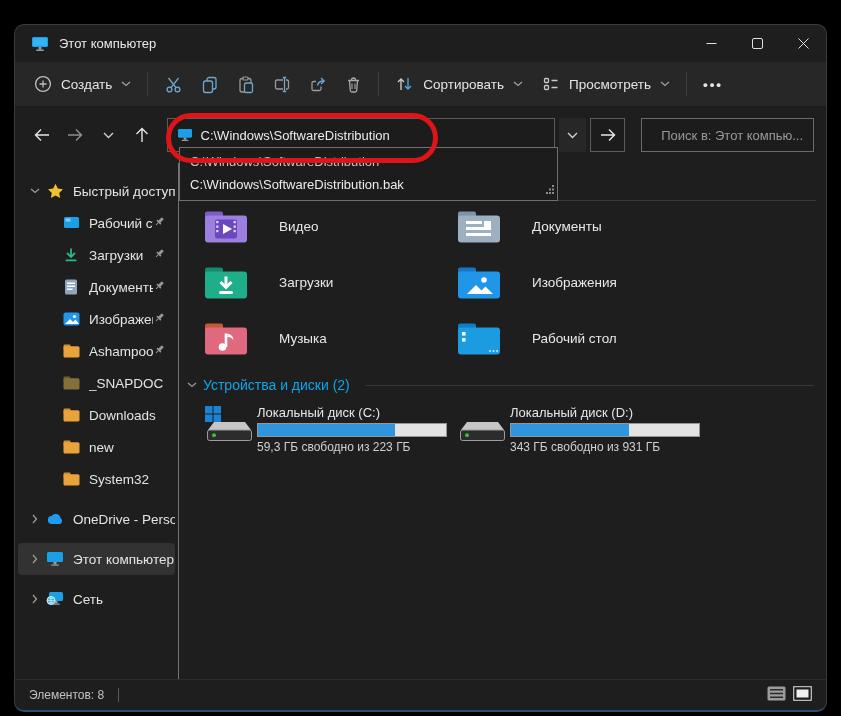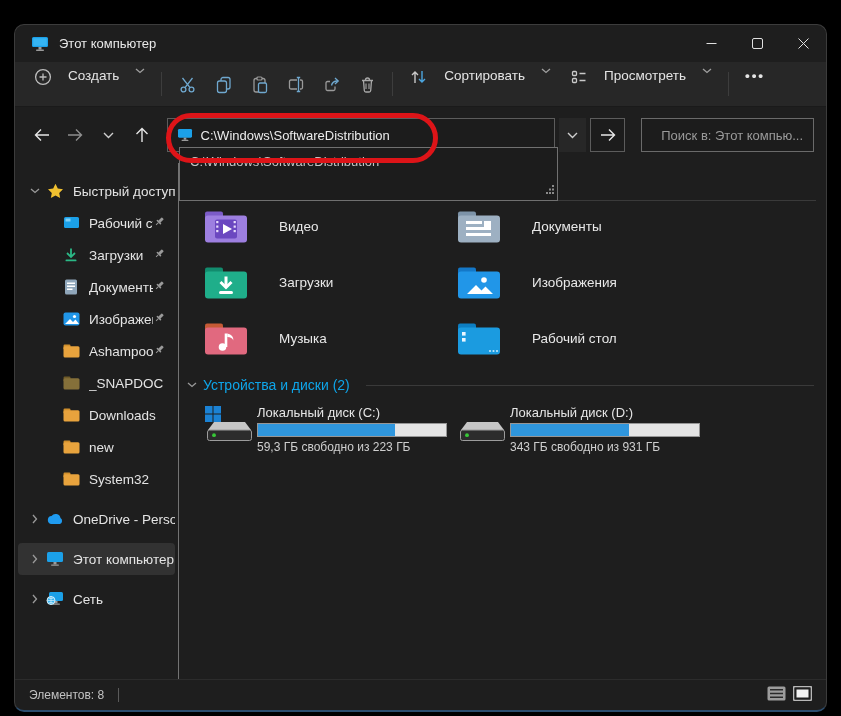--- a/index.html
+++ b/index.html
@@ -7,21 +7,21 @@
   .window{position:absolute;left:14px;top:24px;width:813px;height:688px;background:#1e1e1e;
     border:1px solid #3c3c3c;border-bottom:2px solid #2c4d6e;border-radius:10px;
     display:flex;flex-direction:column;overflow:hidden;box-sizing:border-box;}
   
   .titlebar{height:37px;flex:0 0 37px;display:flex;align-items:center;padding:0 0 0 16px;color:#e8e8e8;font-size:13px;}
   .titlebar .tlabel{margin-left:10px;}
   .wincontrols{margin-left:auto;display:flex;height:100%;}
   .winbtn{width:46px;height:100%;display:flex;align-items:center;justify-content:center;color:#e0e0e0;}
   
   .cmdbar{height:44px;flex:0 0 44px;background:#272727;display:flex;align-items:center;padding:0 10px;border-bottom:1px solid #1a1a1a;}
-  .tbbtn{display:flex;gap:16px;color:#e4e4e4;font-size:13.5px;padding:0 9px;height:32px;border-radius:4px;}
+  .tbbtn{display:flex;align-items:center;gap:9px;color:#e4e4e4;font-size:13.5px;padding:0 9px;height:32px;border-radius:4px;}
   .tbico{width:36px;height:32px;display:flex;align-items:center;justify-content:center;border-radius:4px;}
   .vdiv{width:1px;height:24px;background:#3d3d3d;margin:0 7px;flex:0 0 1px;}
   .chev{opacity:.8}
   
   .addrrow{height:56px;flex:0 0 56px;display:flex;align-items:center;padding:0 12px;gap:4px;background:#1e1e1e;}
   .navbtn{width:30px;height:30px;display:flex;align-items:center;justify-content:center;border-radius:4px;}
   .addrinput{width:396px;height:34px;box-sizing:border-box;background:#1c1c1c;border:1px solid #5c5c5c;
     display:flex;align-items:center;gap:8px;padding:0 9px;color:#ececec;font-size:13px;margin-left:6px;}
   .chevbtn{width:28px;height:34px;background:#272727;display:flex;align-items:center;justify-content:center;}
   .gobtn{width:36px;height:34px;box-sizing:border-box;border:1px solid #5c5c5c;background:#1c1c1c;display:flex;align-items:center;justify-content:center;}
@@ -582,20 +582,21 @@
         <svg width="19" height="15" viewBox="0 0 19 15">
             <rect x="0.5" y="0.5" width="18" height="14" rx="1.5" fill="none" stroke="#b8b8b8" stroke-width="1.6"></rect>
             <rect x="3.5" y="3.5" width="12" height="8" fill="#f2f2f2"></rect>
           </svg>
       </span>
     </div>
   </div>
 
   <div class="dropdown">
     <div class="ddrow r0">C:\Windows\SoftwareDistribution</div>
+    <div class="ddrow r1">C:\Windows\SoftwareDistribution.bak</div>
     <span class="ddgrip">
       <svg width="9" height="9" viewBox="0 0 9 9" fill="#8a8a8a">
           <rect x="6" y="0" width="2" height="2"></rect>
           <rect x="6" y="3.5" width="2" height="2"></rect>
           <rect x="3" y="3.5" width="2" height="2"></rect>
           <rect x="6" y="7" width="2" height="2"></rect>
           <rect x="3" y="7" width="2" height="2"></rect>
           <rect x="0" y="7" width="2" height="2"></rect>
         </svg>
     </span>

